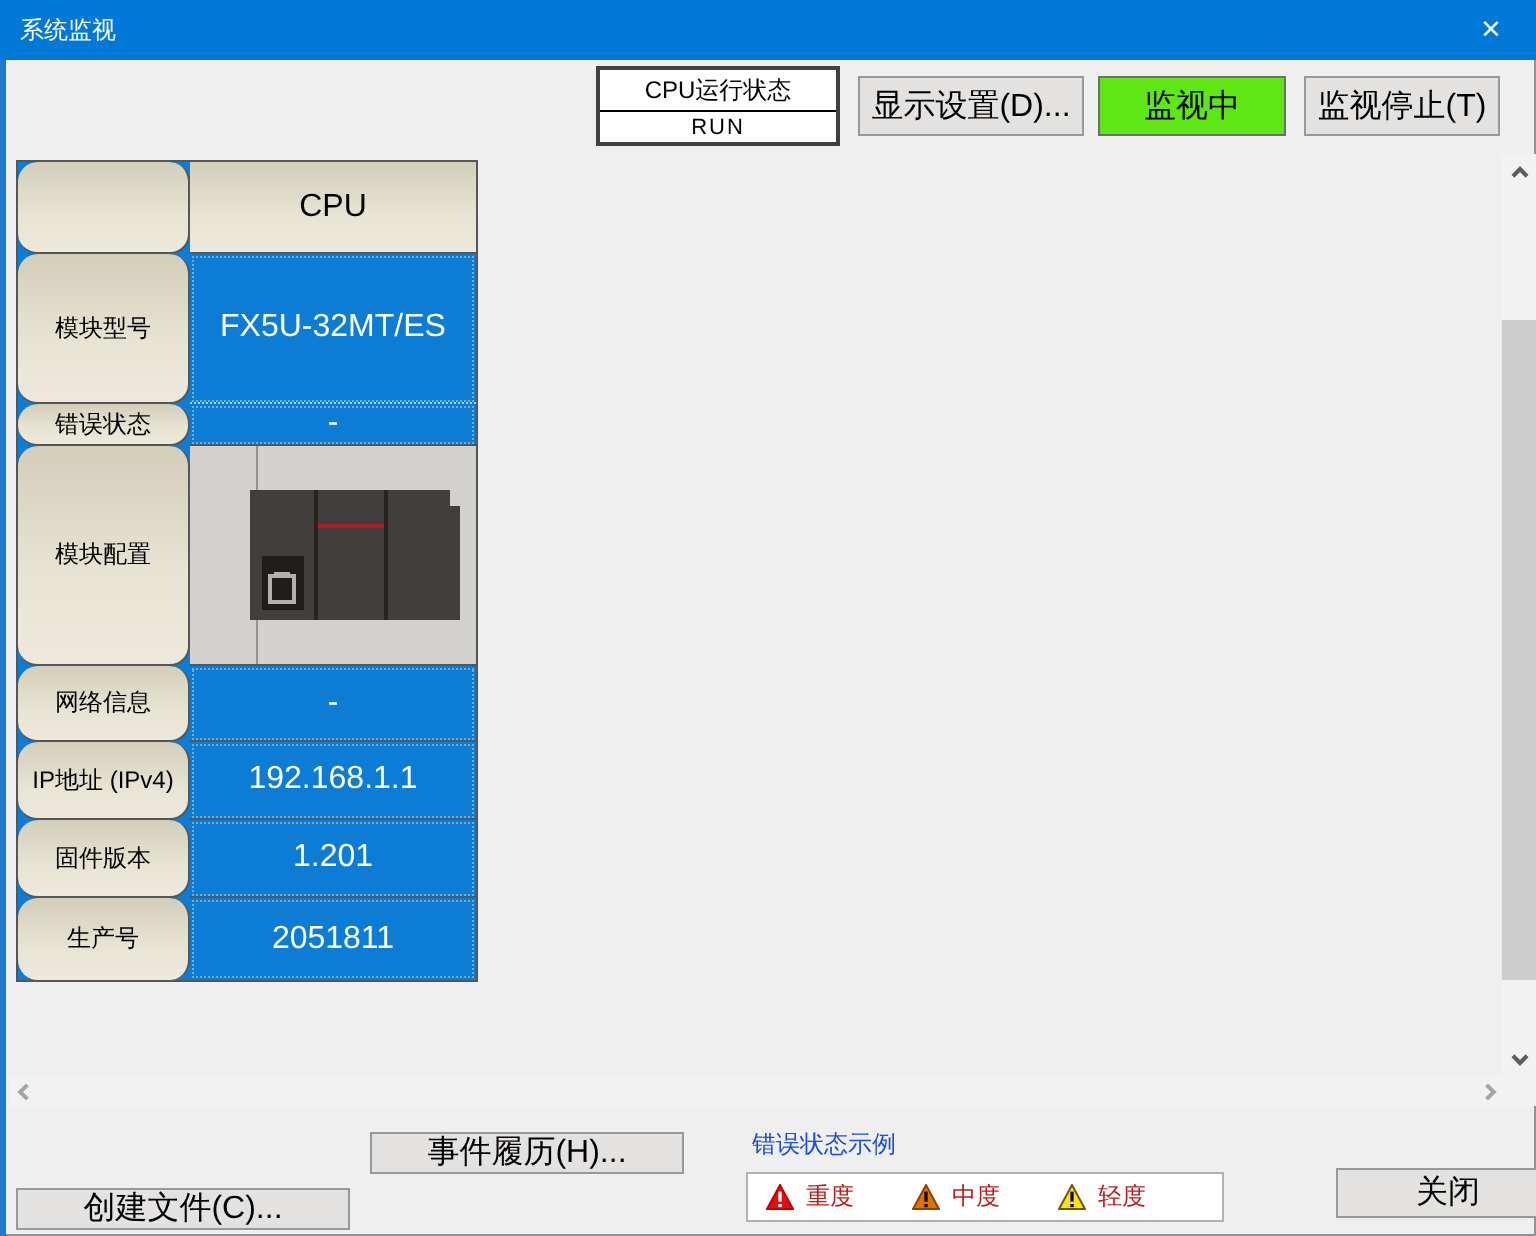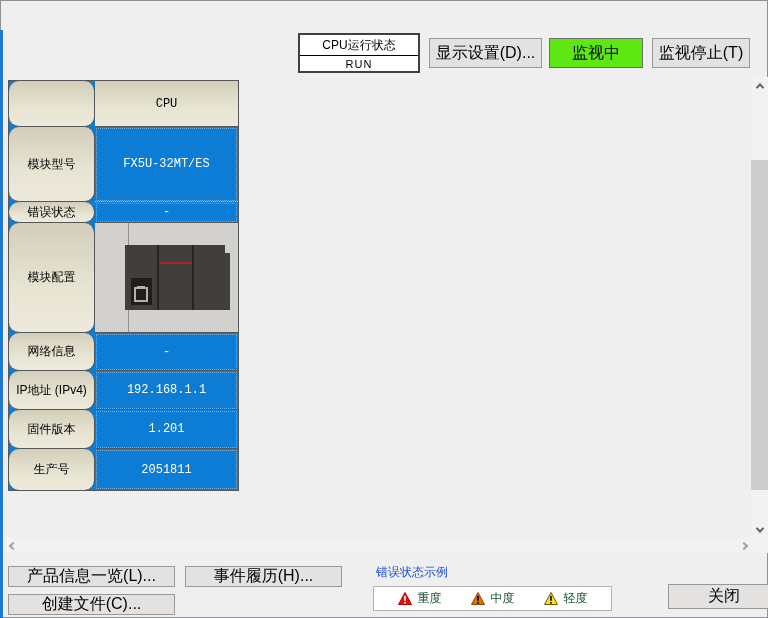--- a/index.html
+++ b/index.html
@@ -30,22 +30,22 @@
   .btn-product{left:8px;top:566px;width:167px;height:21px;}
   .btn-event{left:185px;top:566px;width:157px;height:21px;}
   .btn-create{left:8px;top:594px;width:167px;height:21px;}
   .btn-close{left:628px;top:584px;width:112px;height:25px;margin-left:40px;}
   
   .tbl{position:absolute;left:8px;top:80px;width:231px;border:1px solid #565656;background:#0c7cd5;}
   .trow{display:flex;}
   .tl{width:86px;background:linear-gradient(180deg,#d2ceba,#e7e4d3 60%,#edeadc);
       border-right:1px solid #565656;border-bottom:1px solid #565656;display:flex;
       align-items:center;justify-content:center;font-size:12px;color:#000;text-align:center;border-radius:10px;}
-  .tv{width:143px;background:#0c7cd5;color:#fff;font-size:12px;display:flex;align-items:center;
-      justify-content:center;border-bottom:1px solid #565656;font-family:Liberation Mono, monospace;}
+  .tv{width:143px;background:#0c7cd5;color:#fff;font-size:16px;display:flex;align-items:center;
+      justify-content:center;border-bottom:1px solid #565656;}
   .tv.blue{outline:1px dotted rgba(255,255,255,.38);outline-offset:-2px;}
   .tv.hdr{background:linear-gradient(180deg,#d2ceba,#e7e4d3 60%,#edeadc);color:#000;}
   .row-h  .tl,.row-h  .tv{height:46px;}
   .row-model .tl,.row-model .tv{height:75px;}
   .row-model .tv{border-bottom:1px dotted #bdd5ea;}
   .row-err .tl,.row-err .tv{height:21px;}
   .row-config .tl,.row-config .tv{height:110px;}
   .row-net .tl,.row-net .tv{height:38px;}
   .row-ip .tl,.row-ip .tv{height:39px;}
   .row-fw .tl,.row-fw .tv{height:39px;}
@@ -75,28 +75,32 @@
   .corner{position:absolute;left:751px;top:538px;width:17px;height:15px;background:#f2f2f2;}
   .chv{display:block;width:6px;height:6px;border:2px solid #5c5c5c;border-right:none;border-bottom:none;}
   .chv.up{transform:rotate(45deg) translate(1px,1px);}
   .chv.down{transform:rotate(225deg) translate(1px,1px);}
   .chv.lft{transform:rotate(-45deg);border-color:#a4a4a4;}
   .chv.rgt{transform:rotate(135deg);border-color:#a4a4a4;}
   
   .legend-title{position:absolute;left:376px;top:564px;font-size:12px;color:#1d4ed8;}
   .legend-box{position:absolute;left:373px;top:586px;width:239px;height:25px;background:#fff;
               border:1px solid #b2b2b2;display:flex;align-items:center;padding:0 9px;}
-  .legend-item{display:flex;align-items:center;gap:6px;font-size:12px;color:#14532d;flex:1;justify-content:center;}
+  .legend-item{display:flex;align-items:center;gap:6px;font-size:12px;color:#b91c1c;flex:1;}
   .legend-item svg{display:block;}
 </style>
 </head>
 <body>
 
 <div class="dialog">
 
+  <div class="titlebar">
+    <div class="title">系统监视</div>
+    <div class="close-btn">×</div>
+  </div>
 
   <div class="left-strip"></div>
 
   <div class="cpu-box">
     <div class="r1">CPU运行状态</div>
     <div class="r2">RUN</div>
   </div>
 
   <div class="btn btn-display">显示设置(D)...</div>
   <div class="btn btn-monitoring">监视中</div>
@@ -162,21 +166,20 @@
   <div class="hscroll">
     <div class="hbtn h-left">
         <span class="chv lft"></span>
       </div>
     <div class="hbtn h-right">
         <span class="chv rgt"></span>
       </div>
   </div>
   <div class="corner"></div>
 
-  <div class="btn btn-product">产品信息一览(L)...</div>
   <div class="btn btn-event">事件履历(H)...</div>
   <div class="btn btn-create">创建文件(C)...</div>
   <div class="btn btn-close">关闭</div>
 
   <div class="legend-title">错误状态示例</div>
   <div class="legend-box">
     <div class="legend-item">
       <svg width="14" height="13" viewBox="0 0 14 13">
         <polygon points="7,0.5 13.5,12.5 0.5,12.5" fill="#dd1111" stroke="#c00000"></polygon>
         <rect x="6.2" y="3.8" width="1.6" height="5" fill="#ffffff"></rect>

